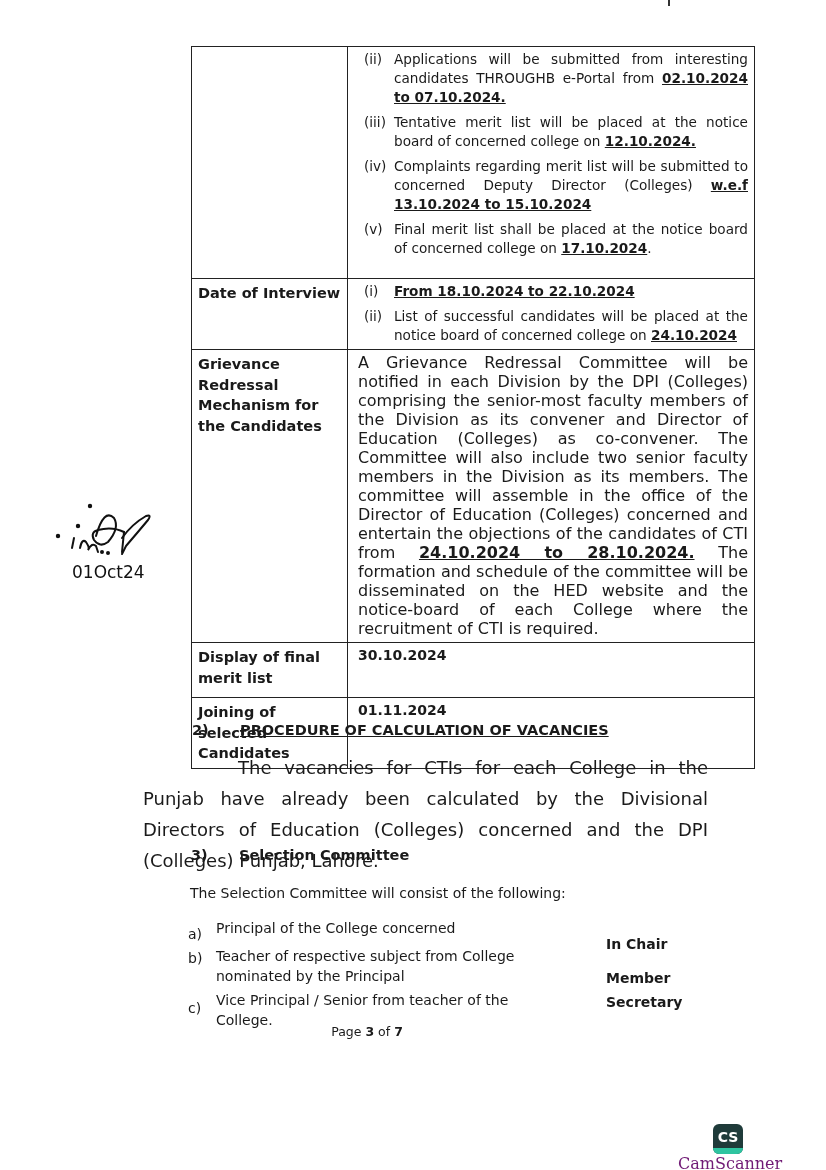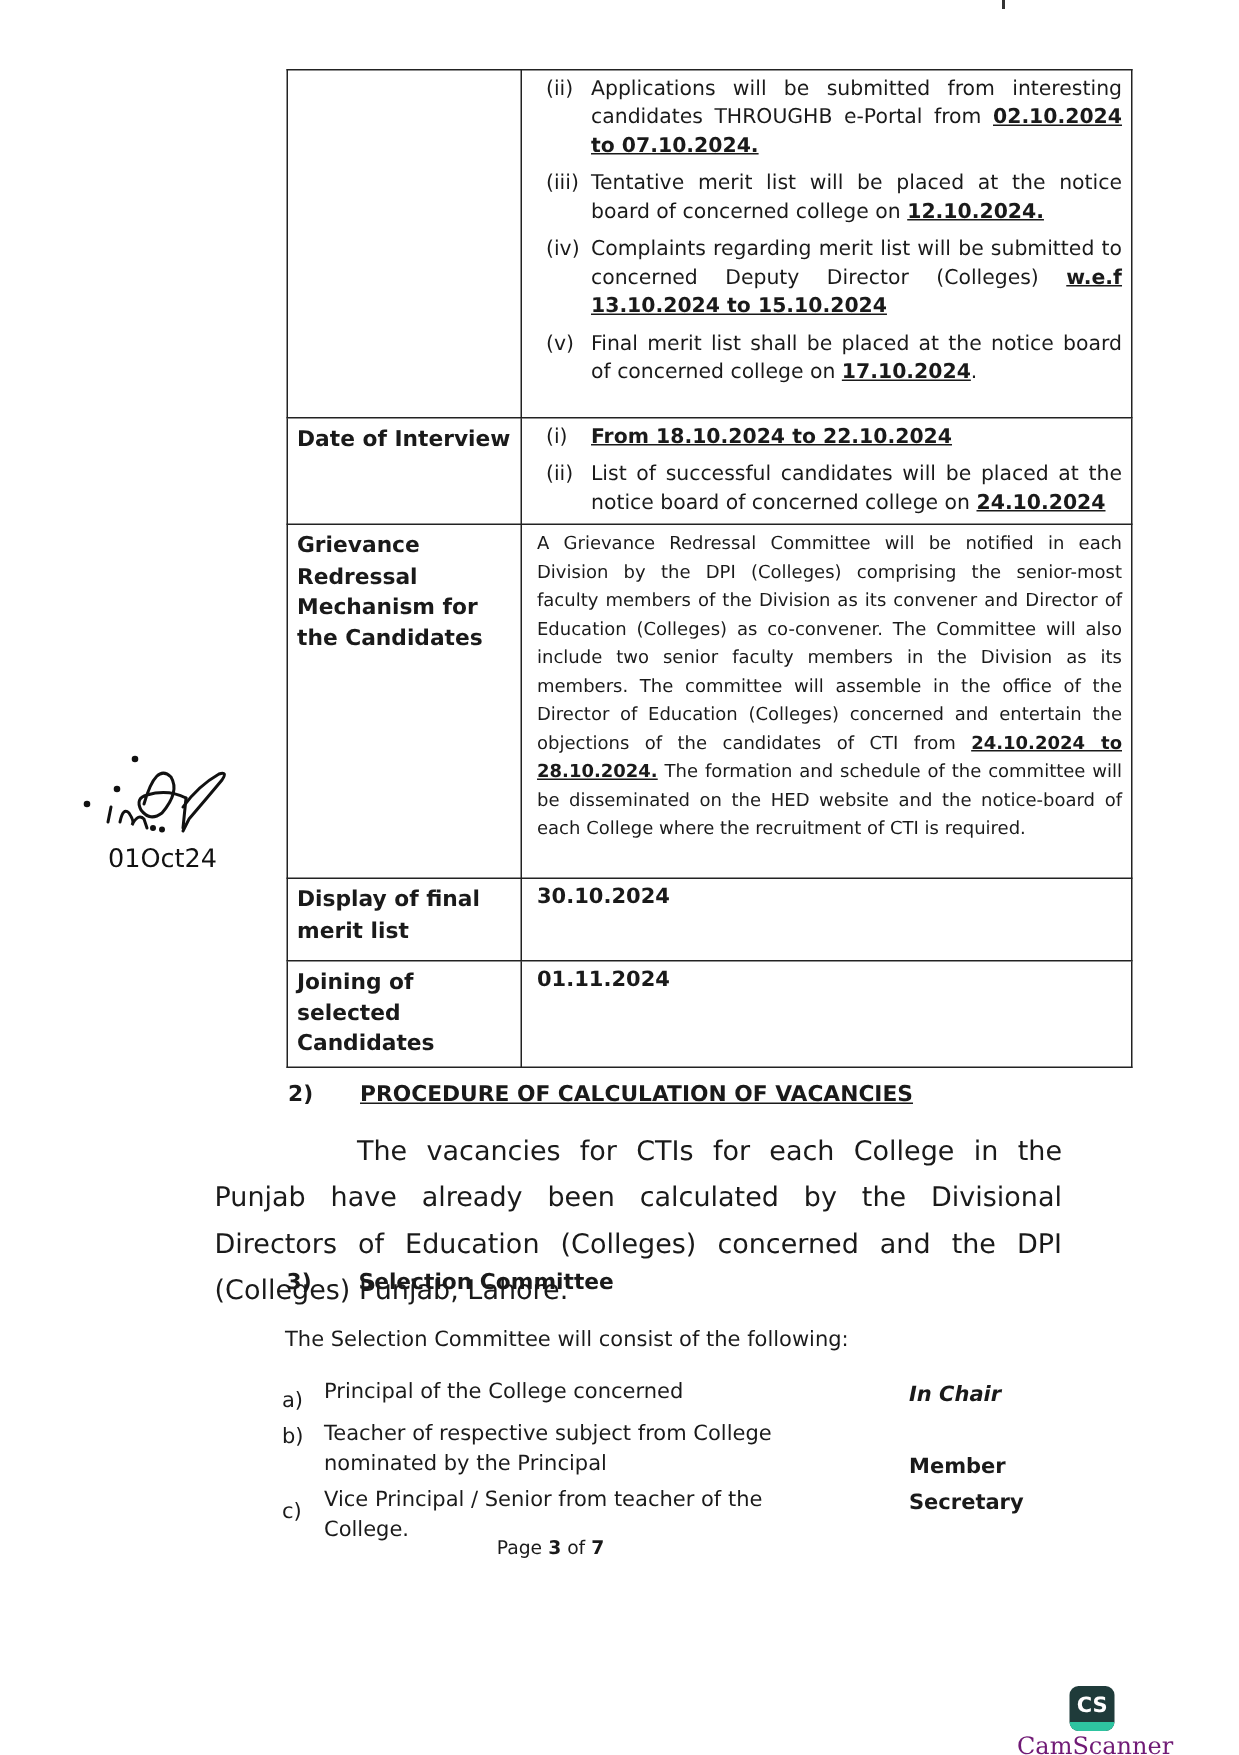--- a/index.html
+++ b/index.html
@@ -16,21 +16,21 @@
     }
     table.schedule td { border: 1.3px solid #222; vertical-align: top; }
     table.schedule td.label { width: 156px; padding: 4px 6px; font-weight: bold; font-size: 14.5px; line-height: 20.5px; }
     table.schedule td.content { padding: 3px 6px 4px 10px; }
 
     .sub { display: flex; margin-bottom: 6px; }
     .sub:last-child { margin-bottom: 0; }
     .sub .num { width: 36px; flex: none; padding-left: 6px; }
     .sub .txt { flex: 1; text-align: justify; }
     .bu { font-weight: bold; text-decoration: underline; }
-    .para { text-align: justify; font-size: 12px; line-height: 19px; }
+    .para { text-align: justify; font-size: 16px; line-height: 19px; }
     .date-bold { font-weight: bold; font-size: 14px; }
 
     .row-top td { height: 232px; }
     .row-interview td { height: 64px; }
     .row-grievance td { height: 236px; }
     .row-display td { height: 55px; }
     .row-joining td { height: 68px; }
 
     .signature { position: absolute; left: 50px; top: 496px; width: 110px; height: 90px; }
 
@@ -46,21 +46,21 @@
 
     .intro { position: absolute; left: 190px; top: 885px; font-size: 14px; }
 
     .members { position: absolute; left: 188px; top: 918px; width: 520px; font-size: 14px; line-height: 20px; }
     .member { position: relative; margin-bottom: 2px; }
     .member .letter { position: absolute; left: 0; top: 10px; }
     .member .desc { margin-left: 28px; width: 330px; }
     .member .role { position: absolute; left: 418px; font-weight: bold; }
     .m-a { height: 26px; }
     .m-a .letter { top: 6px; }
-    .m-a .role { top: 2px; font-style: italic; }
+    .m-a .role { top: 16px; }
     .m-b { height: 42px; }
     .m-b .letter { top: 2px; }
     .m-b .role { top: 22px; }
     .m-c { height: 24px; }
     .m-c .letter { top: 8px; }
     .m-c .role { top: 2px; text-align: center; }
 
     .footer-page { position: absolute; left: 0; width: 734px; top: 1024px; text-align: center; font-size: 12.5px; }
     .footer-page b { font-weight: bold; }
 

